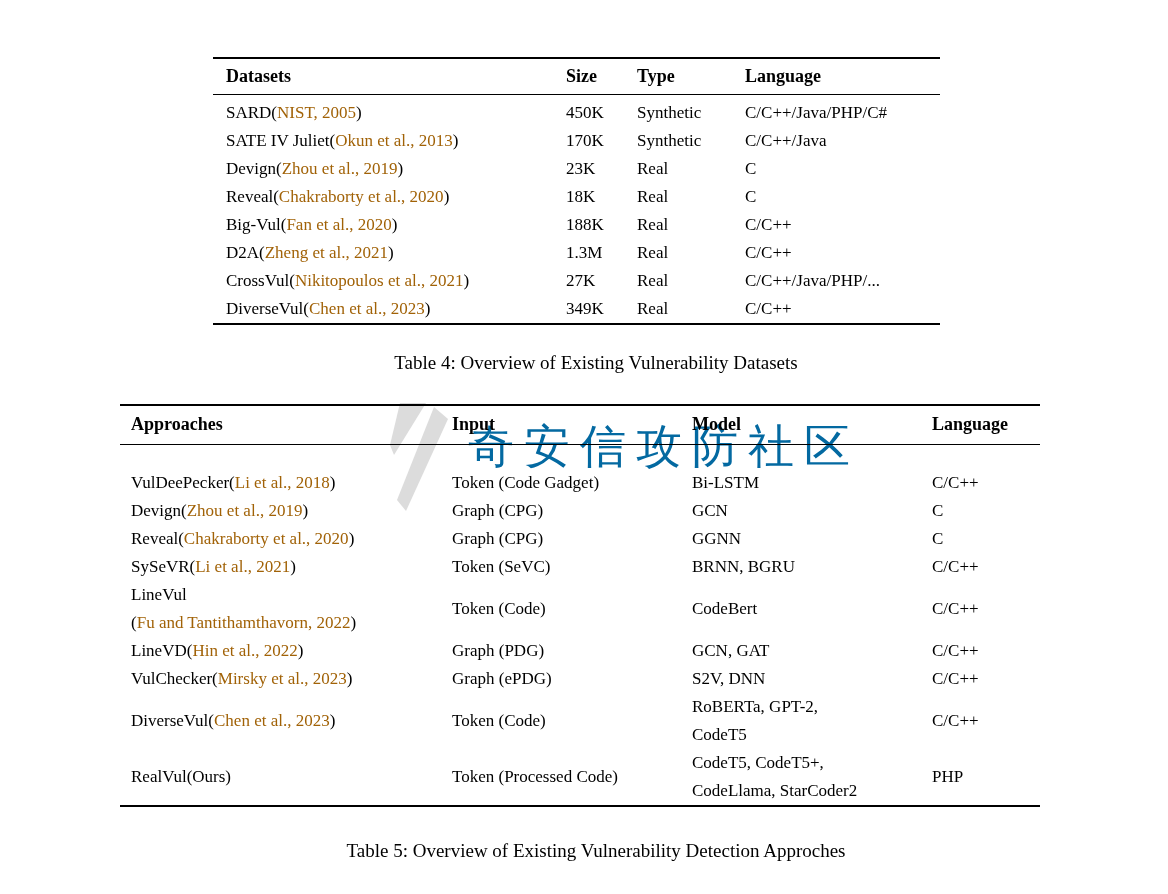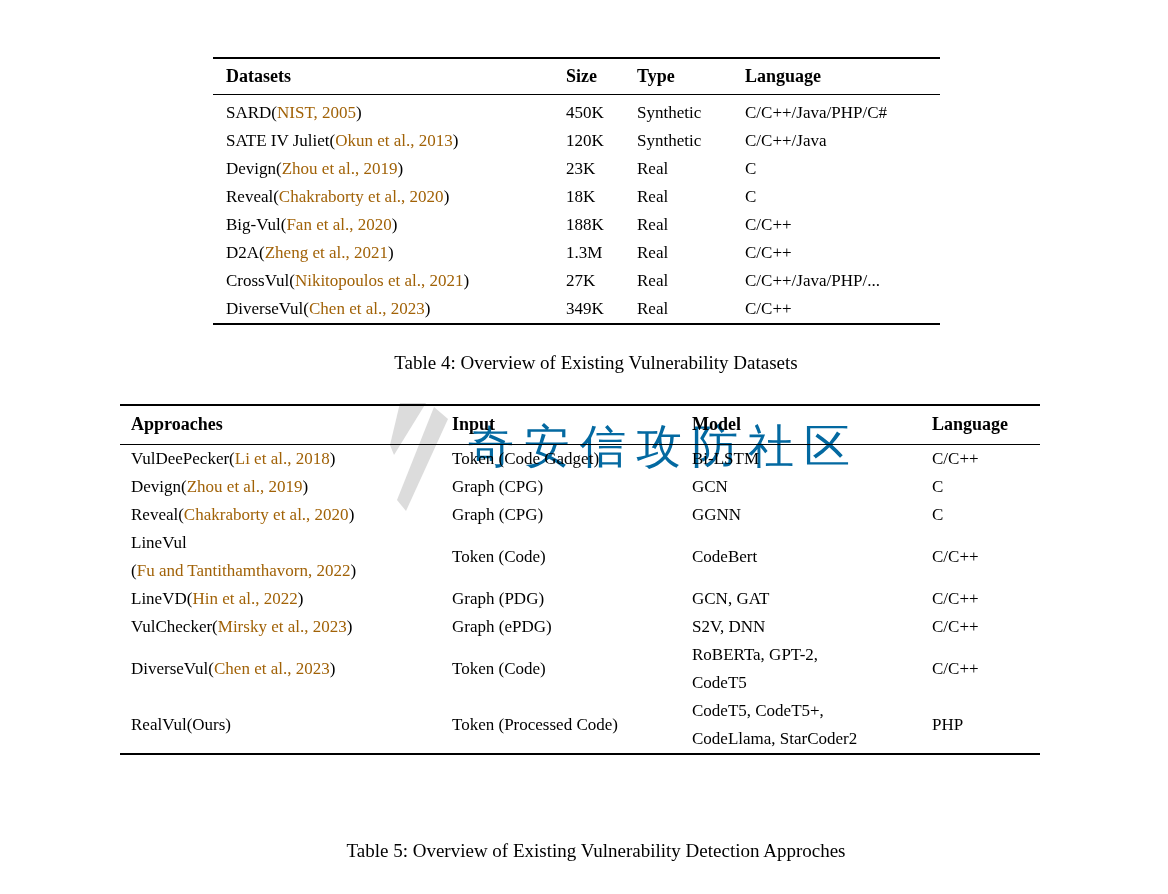--- a/index.html
+++ b/index.html
@@ -35,21 +35,21 @@
   
   #table4 { left:213px; top:57px; width:727px; }
   #table4 thead tr { height:36px; }
   #table4 td.c1, #table4 th.c1 { padding-left:13px; }
   #table4 tbody tr:first-child td { padding-top:4px; }
 
   
   #table5 { left:120px; top:404px; width:920px; }
   #table5 thead tr { height:39px; }
   #table5 td.c1, #table5 th.c1 { padding-left:11px; }
-  #table5 tbody tr:first-child td { padding-top:0; }
+  #table5 tbody tr:first-child td { padding-top:24px; }
 
   .caption {
     position:absolute; z-index:1; left:12px; width:1168px;
     text-align:center; font-size:19px;
   }
   #caption4 { top:352px; }
   #caption5 { top:840px;text-align:center; }
 </style>
 </head>
 <body>
@@ -85,21 +85,21 @@
             <span class="line"><span>SARD(</span><a class="cite">NIST, 2005</a><span>)</span></span>
           </td>
         <td>450K</td>
         <td>Synthetic</td>
         <td>C/C++/Java/PHP/C#</td>
       </tr>
       <tr class="h1">
         <td class="c1">
             <span class="line"><span>SATE IV Juliet(</span><a class="cite">Okun et al., 2013</a><span>)</span></span>
           </td>
-        <td>120K</td>
+        <td>170K</td>
         <td>Synthetic</td>
         <td>C/C++/Java</td>
       </tr>
       <tr class="h1">
         <td class="c1">
             <span class="line"><span>Devign(</span><a class="cite">Zhou et al., 2019</a><span>)</span></span>
           </td>
         <td>23K</td>
         <td>Real</td>
         <td>C</td>
@@ -194,20 +194,32 @@
           <span class="line"><span>Reveal(</span><a class="cite">Chakraborty et al., 2020</a><span>)</span></span>
           <span class="line"><span></span><a class="cite"></a><span></span></span>
         </td>
         <td>Graph (CPG)</td>
         <td>
             <span class="line">GGNN</span>
             <span class="line"></span>
           </td>
         <td>C</td>
       </tr>
+      <tr class="h1">
+        <td class="c1">
+          <span class="line"><span>SySeVR(</span><a class="cite">Li et al., 2021</a><span>)</span></span>
+          <span class="line"><span></span><a class="cite"></a><span></span></span>
+        </td>
+        <td>Token (SeVC)</td>
+        <td>
+            <span class="line">BRNN, BGRU</span>
+            <span class="line"></span>
+          </td>
+        <td>C/C++</td>
+      </tr>
       <tr class="h2">
         <td class="c1">
           <span class="line"><span>LineVul</span><a class="cite"></a><span></span></span>
           <span class="line"><span>(</span><a class="cite">Fu and Tantithamthavorn, 2022</a><span>)</span></span>
         </td>
         <td>Token (Code)</td>
         <td>
             <span class="line">CodeBert</span>
             <span class="line"></span>
           </td>

